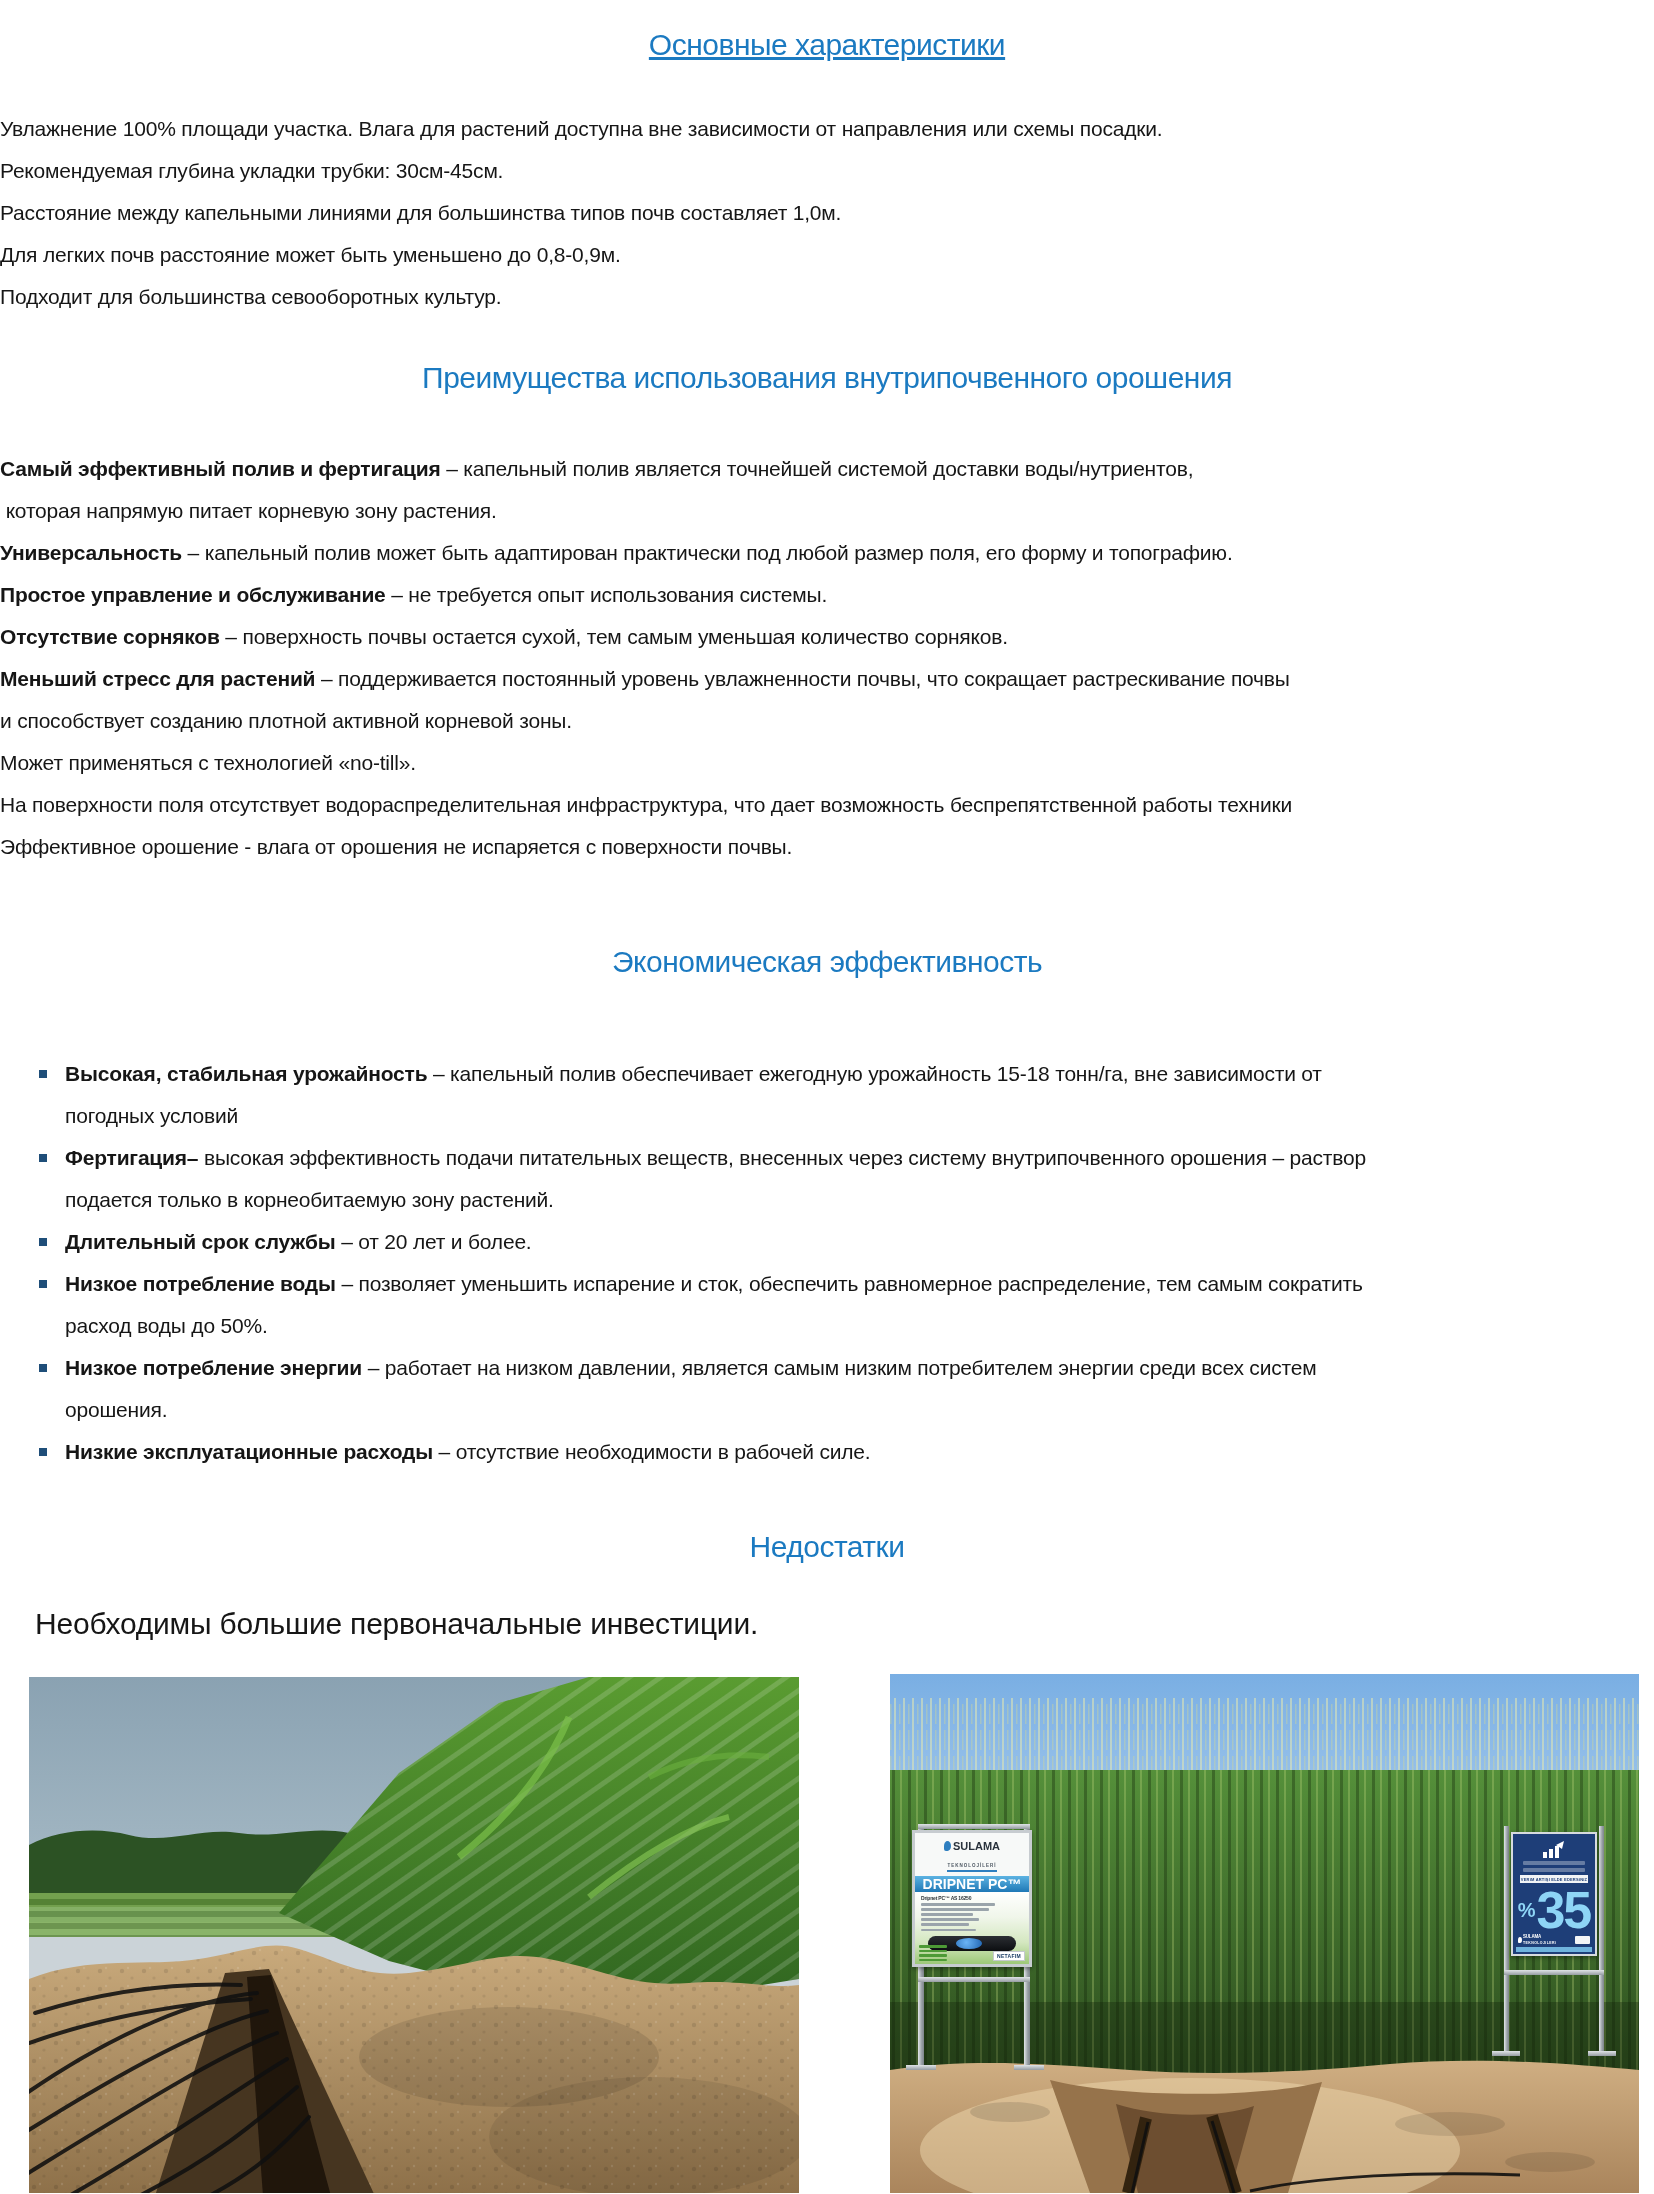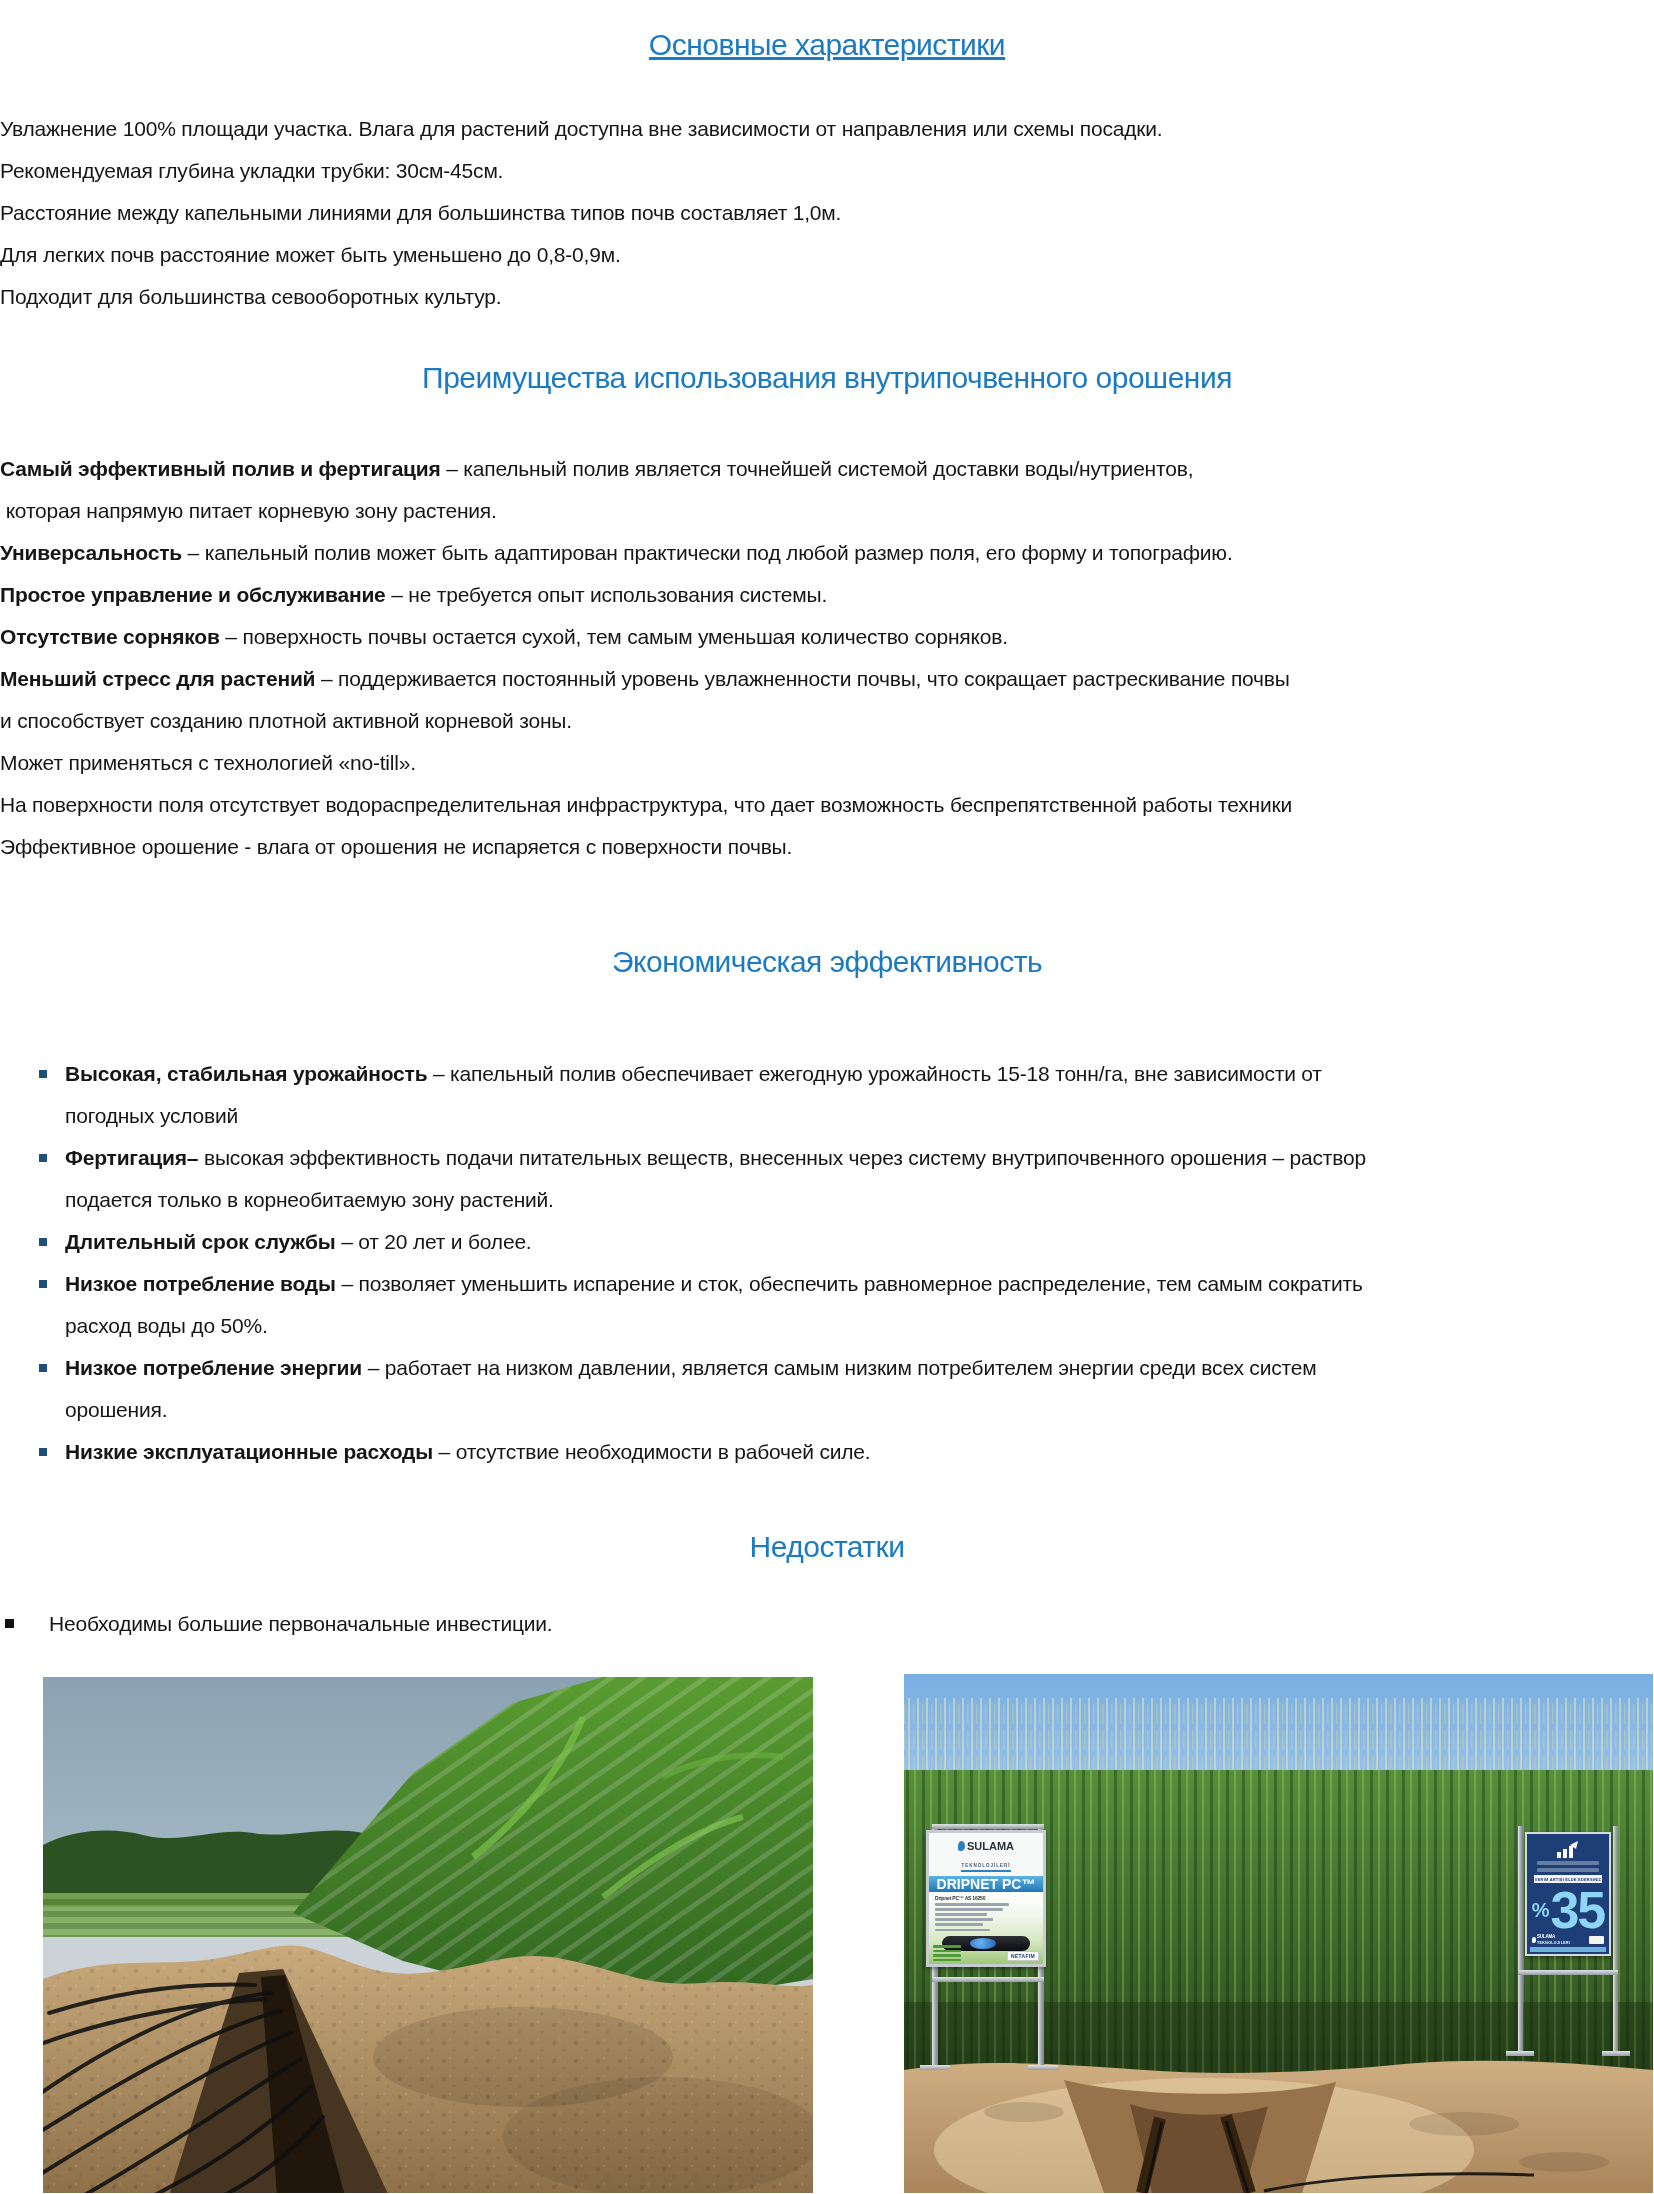--- a/index.html
+++ b/index.html
@@ -33,30 +33,30 @@
 
   
   ul.list-c { padding-left:65px; margin-top:73px; }
   ul.list-c > li { position:relative; }
   ul.list-c > li::before {
     content:""; position:absolute; left:-26px; top:17px;
     width:8px; height:8px; background:#1f4e79;
   }
 
   
-  ul.list-d { padding-left:49px; margin-top:36px; font-size:21px; }
+  ul.list-d { padding-left:35px; margin-top:36px; font-size:30px; }
   ul.list-d .line { line-height:46px; min-height:46px; }
   ul.list-d > li { position:relative; }
   ul.list-d > li::before {
     content:""; position:absolute; left:-44px; top:18px;
     width:9px; height:9px; background:#111111;
   }
 
   
-  .photos { position:relative; margin-top:27px; height:519px; overflow:hidden;margin-left:14px; }
+  .photos { position:relative; margin-top:27px; height:519px; overflow:hidden; }
   .photo { position:absolute; overflow:hidden; background:#cbd3d8; }
   #photo-left  { left:29px;  top:3px;  width:770px; height:519px; }
   #photo-right { left:890px; top:-2px; width:749px; height:521px; }
   .photo svg { display:block; }
 
   
   .post, .bar-h, .foot {
     position:absolute; background:linear-gradient(90deg,#e2e6e9,#9aa1a7 60%,#7d848a);
   }
   .bar-h, .foot { background:linear-gradient(180deg,#dfe3e6,#959ca2); }

